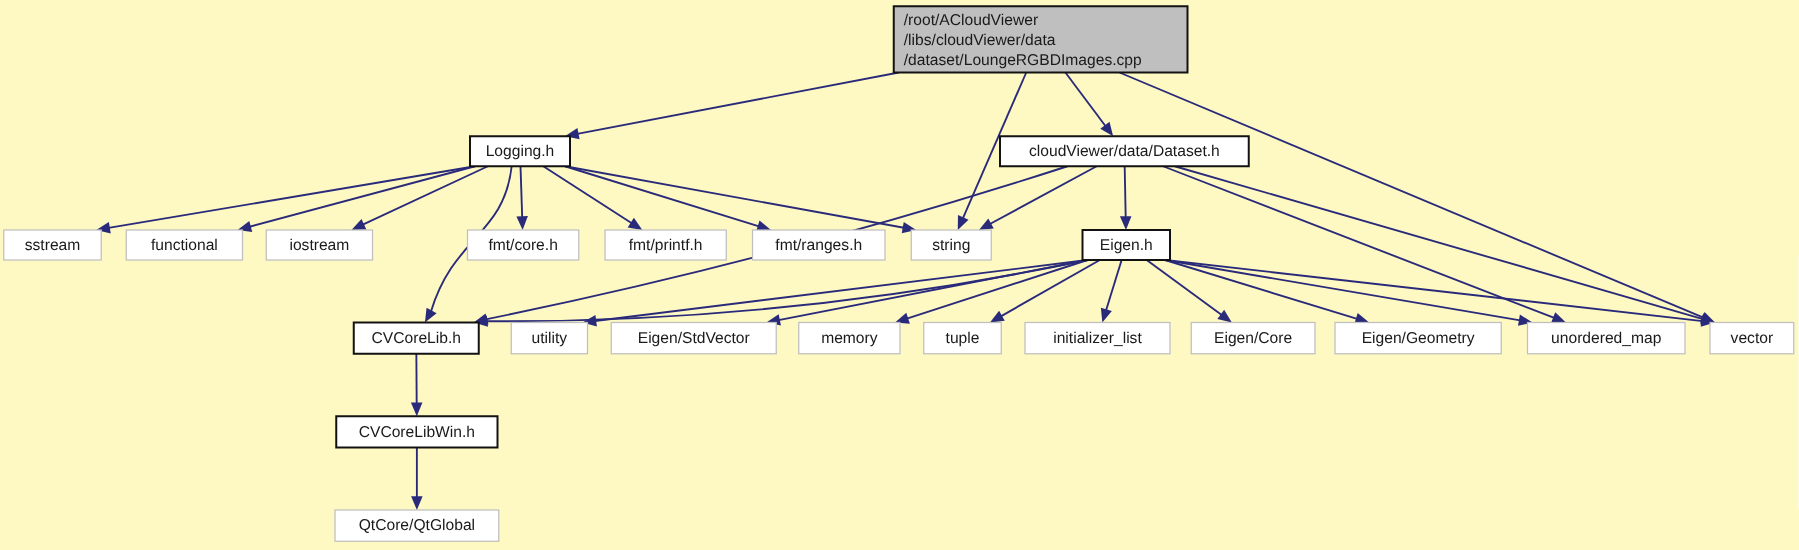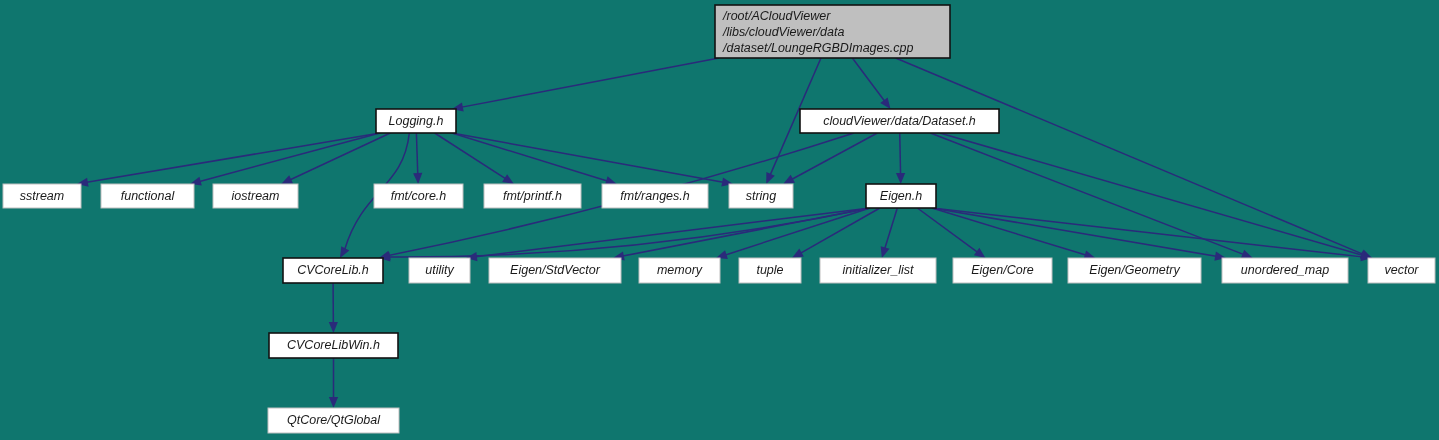--- a/index.html
+++ b/index.html
@@ -4,23 +4,22 @@
 <style>
   html, body {
     margin: 0;
     padding: 0;
     background: #ffffff;
   }
   #graph-root {
     position: relative;
     width: 1439px;
     height: 440px;
-    background: #0f766e;
+    background: #fef9c3;
     font-family: "Liberation Sans", sans-serif;
-    font-style: italic;
   }
   svg.graph-canvas {
     position: absolute;
     top: 0;
     left: 0;
     width: 1439px;
     height: 440px;
     overflow: visible;
   }
   .node-box {

